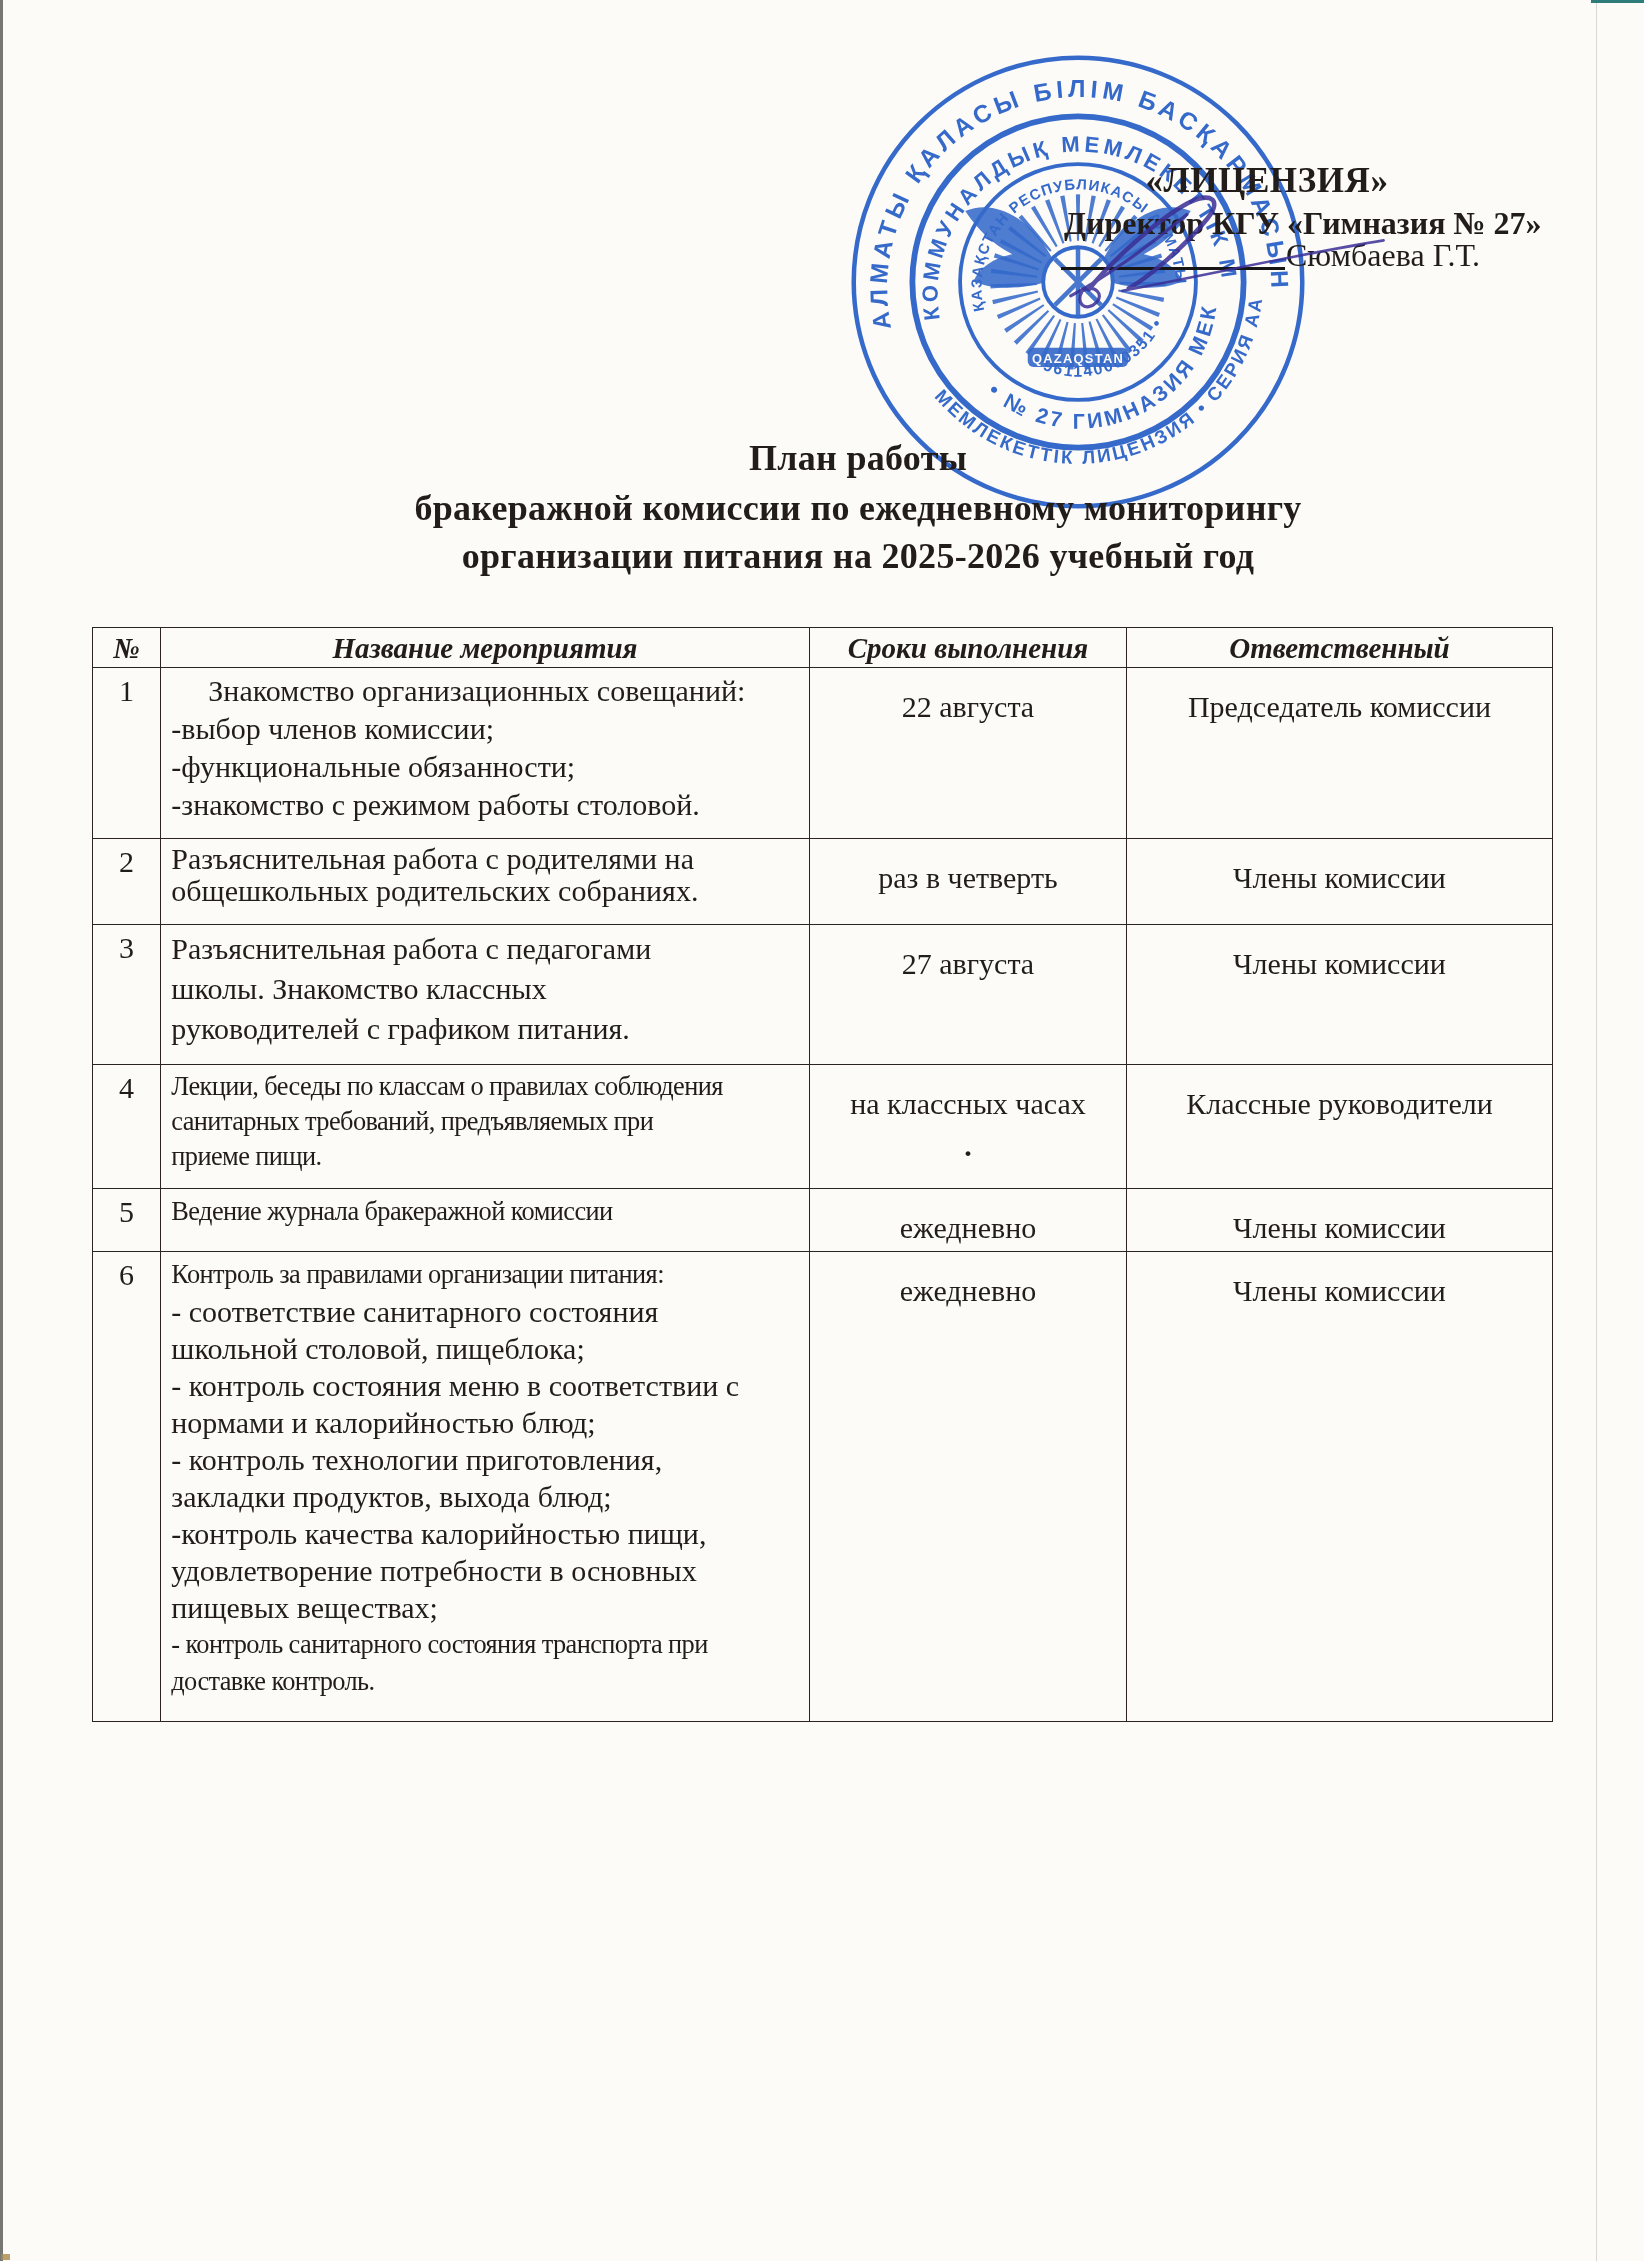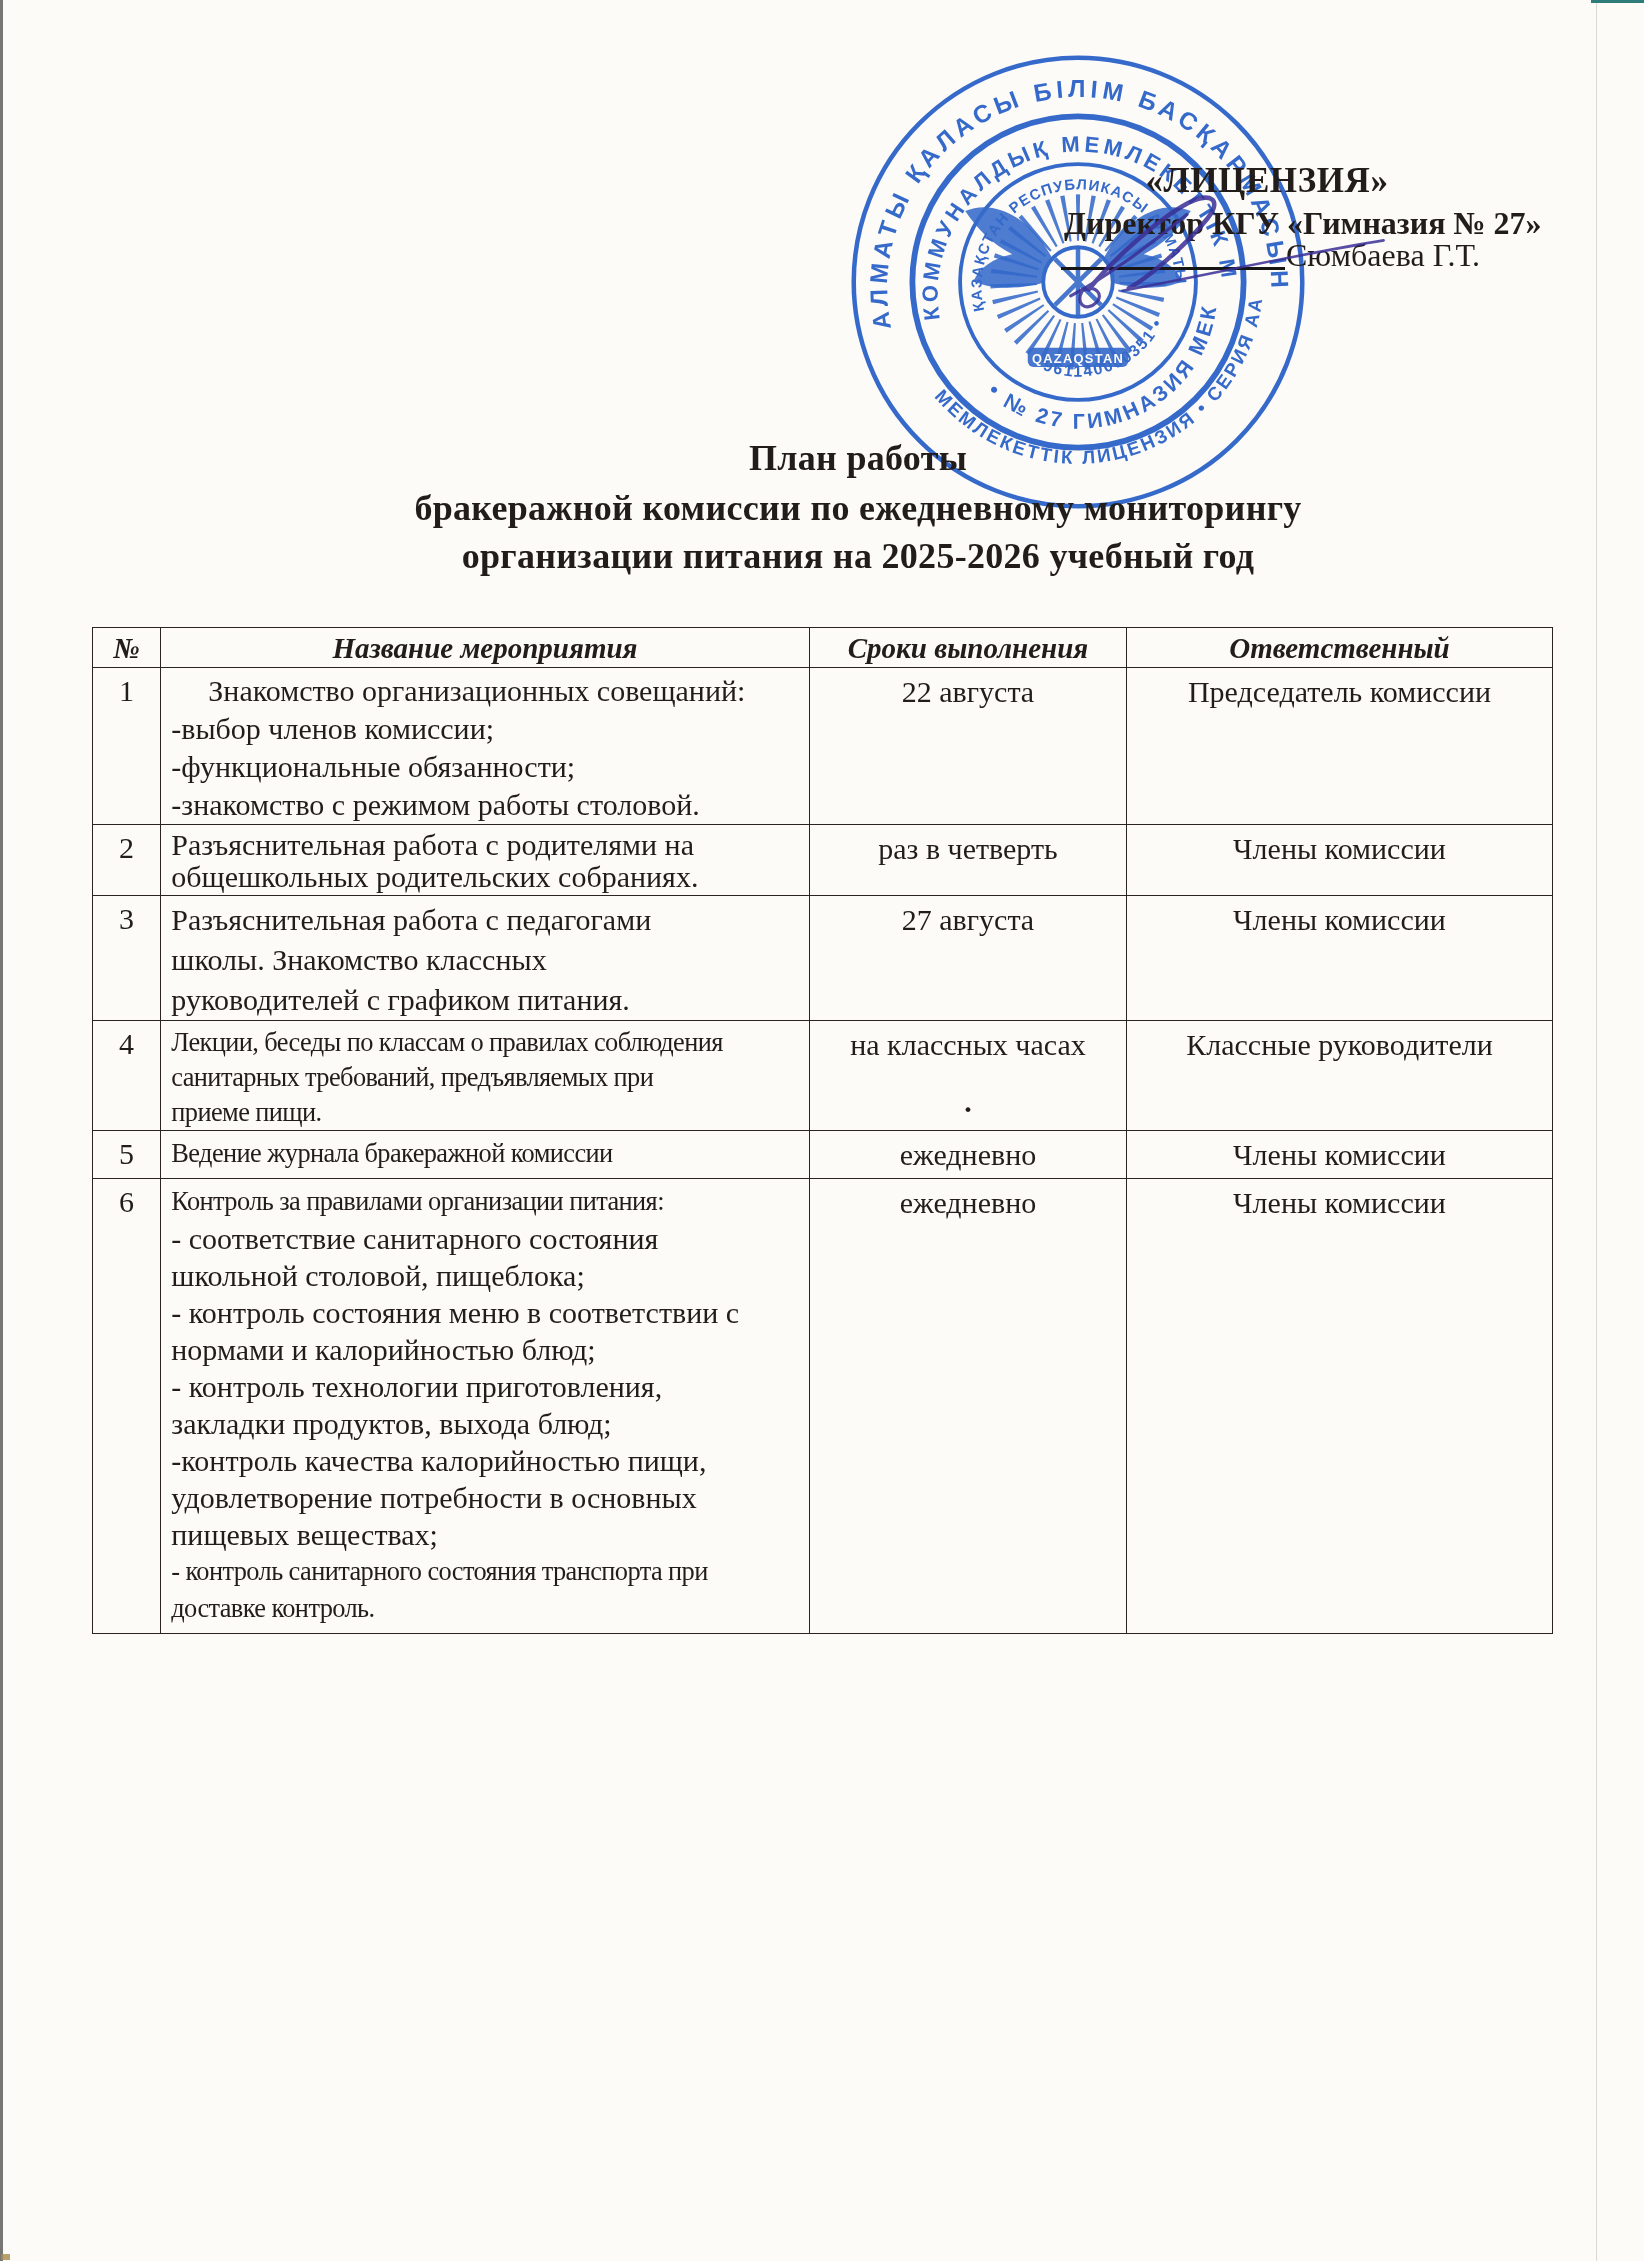--- a/index.html
+++ b/index.html
@@ -53,21 +53,21 @@
   .plan-table th,.plan-table td{
     border:1.9px solid #2b2422;vertical-align:top;
     font-size:30px;line-height:37px;padding:0;
   }
   .plan-table th{
     font-style:italic;font-weight:bold;font-size:29px;
     text-align:center;height:36px;padding-top:1.9px;
   }
   td.c-num{text-align:center;padding-top:3.9px;}
   td.c-act{padding:3.9px 10.3px 0 10.3px;}
-  td.c-when,td.c-who{text-align:center;padding-top:5px;position:relative;}
+  td.c-when,td.c-who{text-align:center;padding-top:20px;position:relative;}
   .r1 td{height:150px;}  .r1 .c-act div{line-height:38px;}
   .r2 td{height:65px;}  .r2 .c-act div{line-height:32px;}
   .r3 td{height:119px;}  .r3 .c-act div{line-height:40px;}
   .r4 td{height:103px;}  .r4 .c-act div{line-height:35px;}
   .r5 td{height:42px;}
   .r6 td{height:449px;}  .r6 .c-act div{line-height:37px;}
   .indent{text-indent:37px;}
   .condensed{font-size:26.4px;letter-spacing:-0.6px;}
   .stray-dot{position:absolute;left:0;right:0;top:62px;text-align:center;font-size:30px;font-weight:bold;}
 </style>

